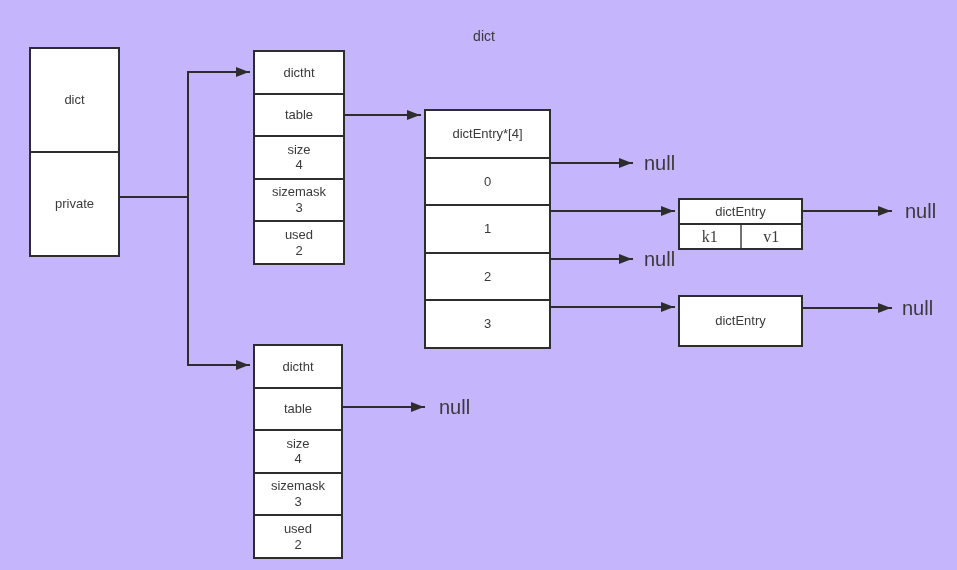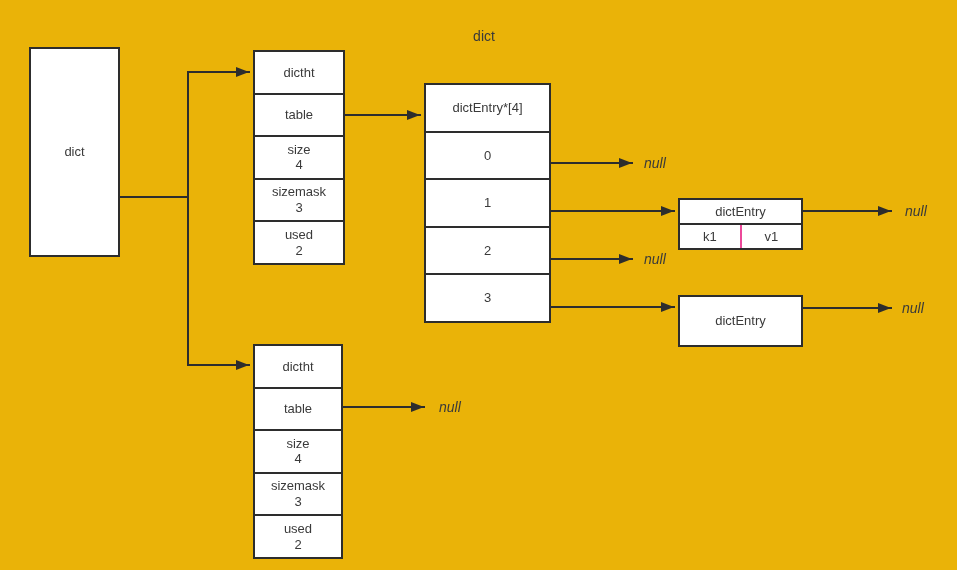--- a/index.html
+++ b/index.html
@@ -4,21 +4,21 @@
 <style>
   html, body { margin: 0; padding: 0; }
   body {
     font-family: "Liberation Sans", "DejaVu Sans", sans-serif;
     background: #ffffff;
   }
   #canvas {
     position: relative;
     width: 957px;
     height: 570px;
-    background: #eab308;
+    background: #c4b5fd;
     overflow: hidden;
   }
   #arrow-layer {
     position: absolute;
     left: 0; top: 0;
     width: 957px; height: 570px;
     pointer-events: none;
   }
   .diagram-title {
     position: absolute;
@@ -52,32 +52,32 @@
   .kv-row {
     flex: 1;
     display: flex;
     flex-direction: row;
   }
   .kv-cell {
     flex: 1;
     display: flex;
     align-items: center;
     justify-content: center;
-    font-size: 13px;
+    font-size: 16px;
     color: #3a3a3a;
     box-sizing: border-box;
-  }
-  .kv-cell + .kv-cell { border-left: 2px solid #ec4899; }
+    font-family: Liberation Serif, serif;
+  }
+  .kv-cell + .kv-cell { border-left: 2px solid #737373; }
   .null-label {
     position: absolute;
-    font-size: 14px;
+    font-size: 20px;
     color: #3a3a3a;
     transform: translateY(-50%);
     white-space: nowrap;
-    font-style: italic;
   }
 </style>
 </head>
 <body>
 
 <div id="canvas">
 
   <svg id="arrow-layer" viewBox="0 0 957 570" xmlns="http://www.w3.org/2000/svg">
     <defs>
       <marker id="arw" markerUnits="userSpaceOnUse" markerWidth="14" markerHeight="10" refX="13" refY="5" orient="auto">
@@ -99,20 +99,24 @@
     </g>
   </svg>
 
   <div class="diagram-title" style="left:449px; top:28px; width:70px;">dict</div>
 
   <div class="struct-box" style="left:29px; top:47px; width:91px; height:210px;">
     <div class="cell">
       <span class="cl">dict</span>
 
     </div>
+    <div class="cell">
+      <span class="cl">private</span>
+
+    </div>
   </div>
 
   <div class="struct-box" style="left:253px; top:50px; width:92px; height:215px;">
     <div class="cell">
       <span class="cl">dictht</span>
 
     </div>
     <div class="cell">
       <span class="cl">table</span>
 
@@ -147,21 +151,21 @@
     <div class="cell">
       <span class="cl">sizemask</span>
       <span class="cv">3</span>
     </div>
     <div class="cell">
       <span class="cl">used</span>
       <span class="cv">2</span>
     </div>
   </div>
 
-  <div class="struct-box" style="left:424px; top:83px; width:127px; height:240px;">
+  <div class="struct-box" style="left:424px; top:109px; width:127px; height:240px;">
     <div class="cell">
       <span class="cl">dictEntry*[4]</span>
     </div>
     <div class="cell">
       <span class="cl">0</span>
     </div>
     <div class="cell">
       <span class="cl">1</span>
     </div>
     <div class="cell">

